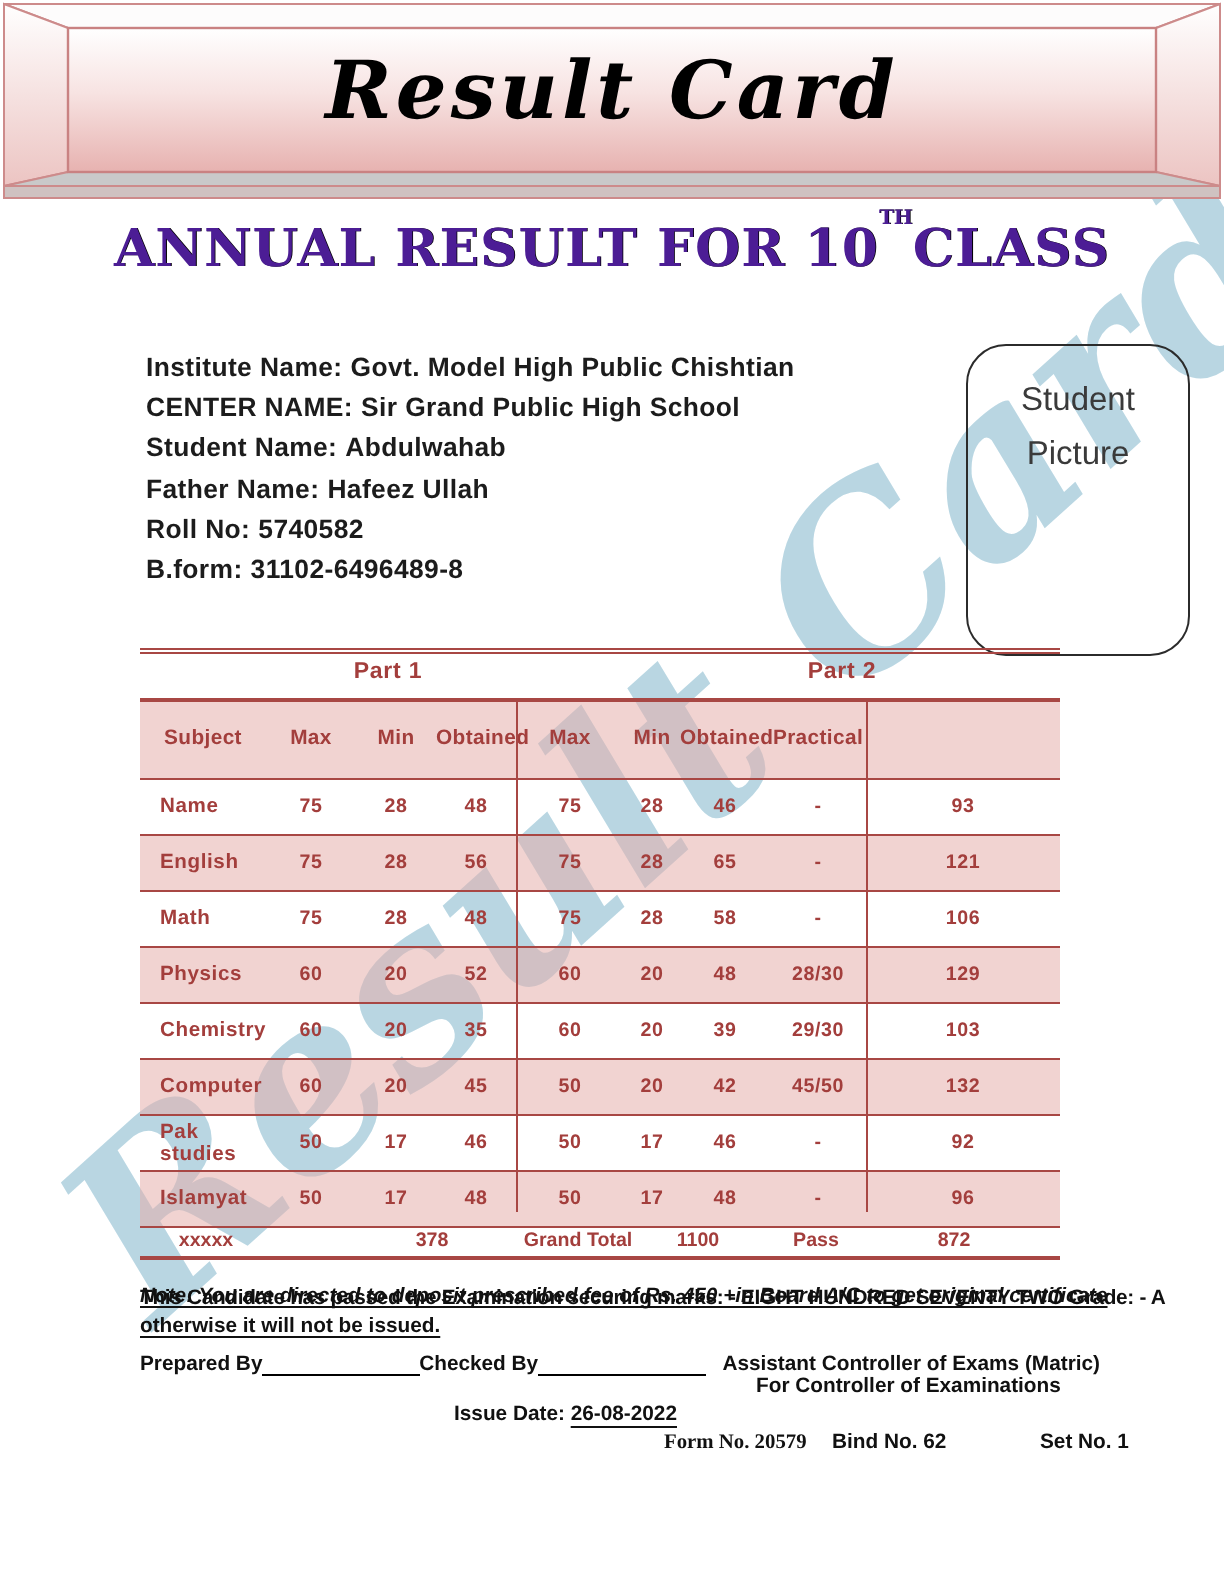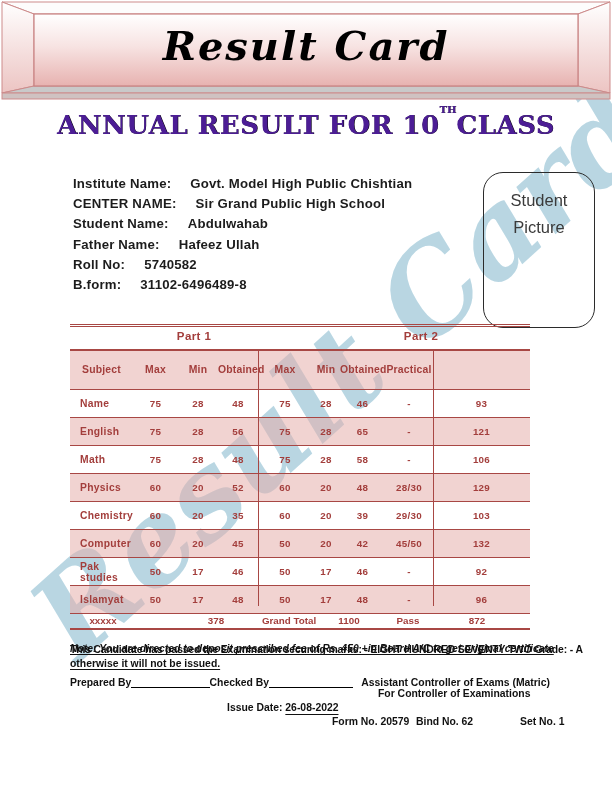--- a/index.html
+++ b/index.html
@@ -21,21 +21,21 @@
 
   
   .watermark{position:absolute;left:-40px;top:330px;width:700px;text-align:center;z-index:1;
         font-family:"DejaVu Serif",serif;font-style:italic;font-weight:bold;
         font-size:118px;color:#a8cddc;opacity:.8;transform:rotate(-42deg);
         white-space:nowrap;pointer-events:none;}
 
   
   .info{position:absolute;left:73px;top:174px;z-index:2;font-size:13.2px;font-weight:bold;
         color:#1c1c1c;line-height:20.2px;letter-spacing:.2px;}
-  .info .lbl{margin-right:19px;}
+  .info .lbl{margin-right:4px;}
 
   
   .picture{position:absolute;left:483px;top:172px;width:112px;height:156px;z-index:2;
         border:1.6px solid #2b2b2b;border-radius:20px;box-sizing:border-box;
         display:flex;flex-direction:column;align-items:center;padding-top:14px;
         font-size:16.5px;color:#3a3a3a;line-height:27px;}
 
   
   .rtable{position:absolute;left:70px;top:320px;width:460px;z-index:2;
         color:#a33e3c;font-weight:bold;}
@@ -65,21 +65,21 @@
   .f3{position:absolute;top:32px;left:0;text-decoration:underline;text-underline-offset:2px;}
   .fprep{position:absolute;top:49px;left:0;width:480px;display:flex;align-items:flex-end;white-space:nowrap;}
   .fprep .plain{font-weight:normal;font-weight:600;}
   .blank{display:inline-block;height:12px;border-bottom:1px solid #000;}
   .blank.b1{width:82px;} .blank.b2{width:88px;margin-right:8px;}
   .ffor{position:absolute;top:62px;left:308px;}
   .fissue{position:absolute;top:76px;left:157px;}
   .fissue .date{text-decoration:underline;text-underline-offset:3px;}
   .fform{position:absolute;top:90px;left:0;width:480px;height:14px;}
   .fform span{position:absolute;top:0;white-space:nowrap;}
-  .formno{left:262px;} .bindno{left:346px;} .setno{left:450px;}
+  .formno{left:262px;font-family:Liberation Serif, serif;} .bindno{left:346px;} .setno{left:450px;}
 </style>
 </head>
 <body>
 
 <div class="page">
 
   <div class="watermark">Result Card</div>
 
   <div class="banner">
     <svg width="612" height="102">

